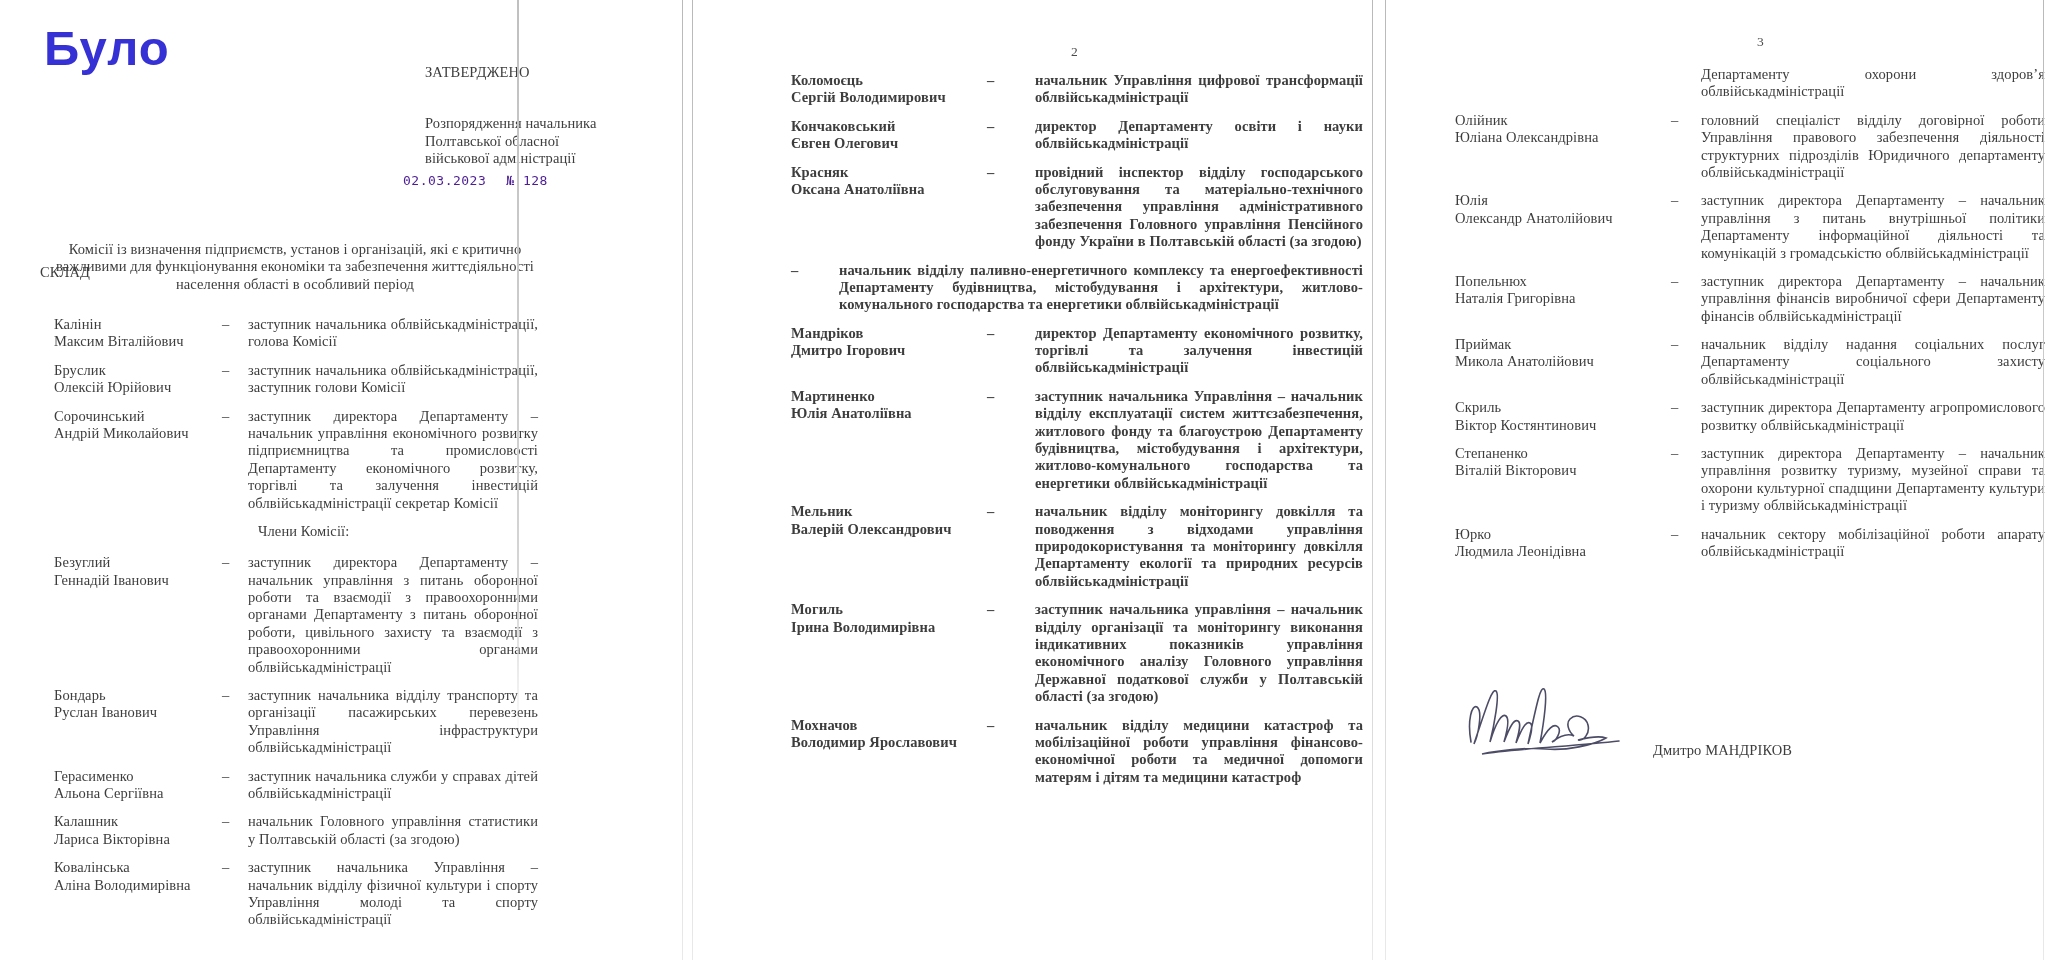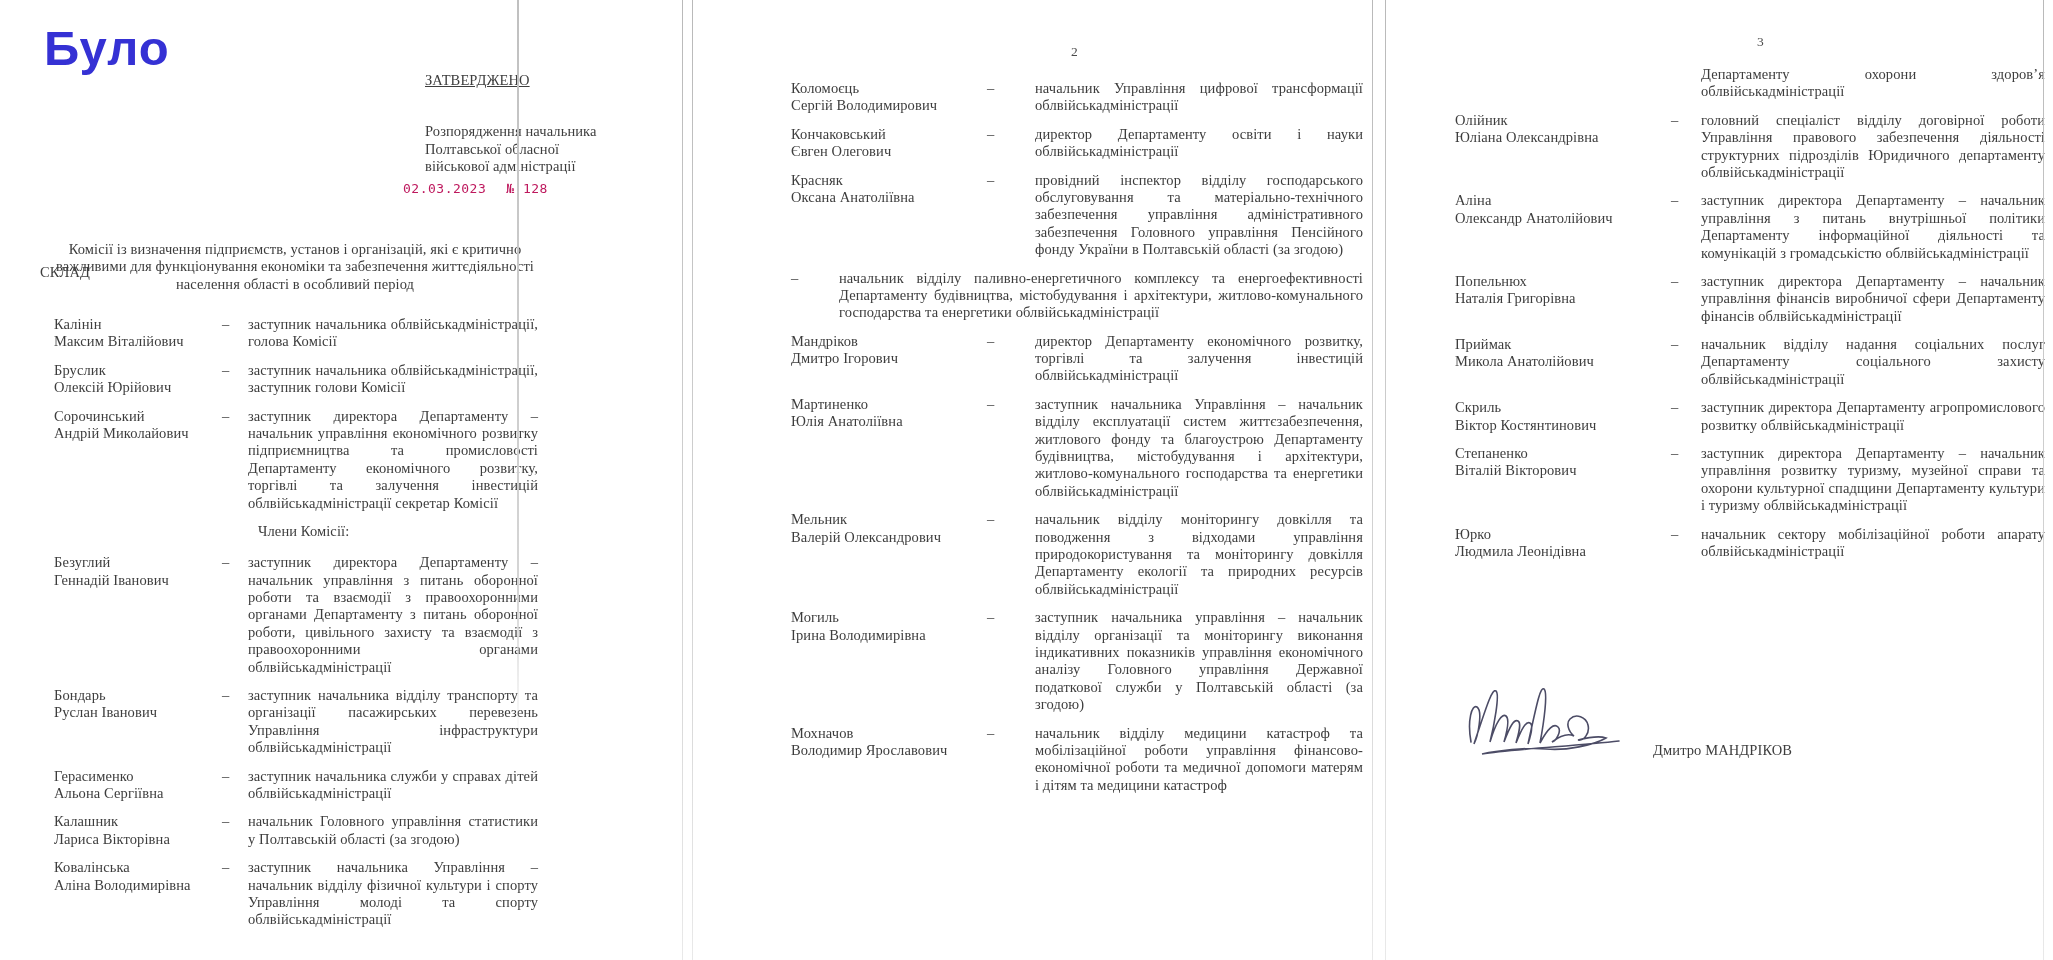--- a/index.html
+++ b/index.html
@@ -13,31 +13,31 @@
 
   .vline{position:absolute;top:0;height:960px;width:1px;
          background:linear-gradient(to bottom,#b9b9b9,#d8d8d8 70%,#e9e9e9);}
   .sheet-edge{position:absolute;left:517px;top:0;height:742px;width:2px;
          background:linear-gradient(to bottom,#c0c0c0,#d5d5d5 80%,rgba(255,255,255,0));}
 
   .doc{font-size:14.5px;line-height:1.2;letter-spacing:.1px;}
 
   
   .approval{position:absolute;left:403px;top:60px;width:250px;}
-  .approval-heading{padding-left:22px;margin:12px 0 34px 0;text-decoration:underline;}
+  .approval-heading{padding-left:22px;margin:4px 0 34px 0;}
   .approval-issuer{padding-left:22px;white-space:pre-line;margin:0 0 5px 0;}
   .approval-date{font-family:"DejaVu Sans Mono", monospace;font-size:13px;
-                 color:#be185d;display:flex;gap:20px;letter-spacing:.5px;}
+                 color:#4c1d95;display:flex;gap:20px;letter-spacing:.5px;}
 
   .doc-title{position:absolute;top:220px;left:40px;width:484px;text-align:left;margin-top:44px;}
   .intro{position:absolute;top:241px;left:48px;width:494px;text-align:center;}
 
   .entries{position:absolute;}
   #entries1{top:316px;left:54px;width:484px;--namew:168px;--dashw:26px;}
-  #entries2{top:80px;left:98px;width:572px;--namew:196px;--dashw:48px;}
+  #entries2{top:72px;left:98px;width:572px;font-weight:bold;--namew:196px;--dashw:48px;}
   #entries3{top:66px;left:69px;width:590px;--namew:216px;--dashw:30px;}
 
   .entry{display:flex;margin-bottom:11px;}
   .ename{flex:0 0 var(--namew);white-space:pre-line;}
   .dash{flex:0 0 var(--dashw);}
   .erole{flex:1;text-align:justify;}
 
   .members-heading{margin:3px 0 14px calc(var(--namew) + var(--dashw) + 10px);}
 
   .pagenum{position:absolute;font-size:13.5px;color:#4a4a4a;}
@@ -193,21 +193,21 @@
       <div class="dash"></div>
       <div class="erole">Департаменту охорони здоров’я облвійськадміністрації</div>
     </div>
     <div class="entry">
       <div class="ename">Олійник
 Юліана Олександрівна</div>
       <div class="dash">–</div>
       <div class="erole">головний спеціаліст відділу договірної роботи Управління правового забезпечення діяльності структурних підрозділів Юридичного департаменту облвійськадміністрації</div>
     </div>
     <div class="entry">
-      <div class="ename">Аліна
+      <div class="ename">Юлія
 Олександр Анатолійович</div>
       <div class="dash">–</div>
       <div class="erole">заступник директора Департаменту – начальник управління з питань внутрішньої політики Департаменту інформаційної діяльності та комунікацій з громадськістю облвійськадміністрації</div>
     </div>
     <div class="entry">
       <div class="ename">Попельнюх
 Наталія Григорівна</div>
       <div class="dash">–</div>
       <div class="erole">заступник директора Департаменту – начальник управління фінансів виробничої сфери Департаменту фінансів облвійськадміністрації</div>
     </div>

